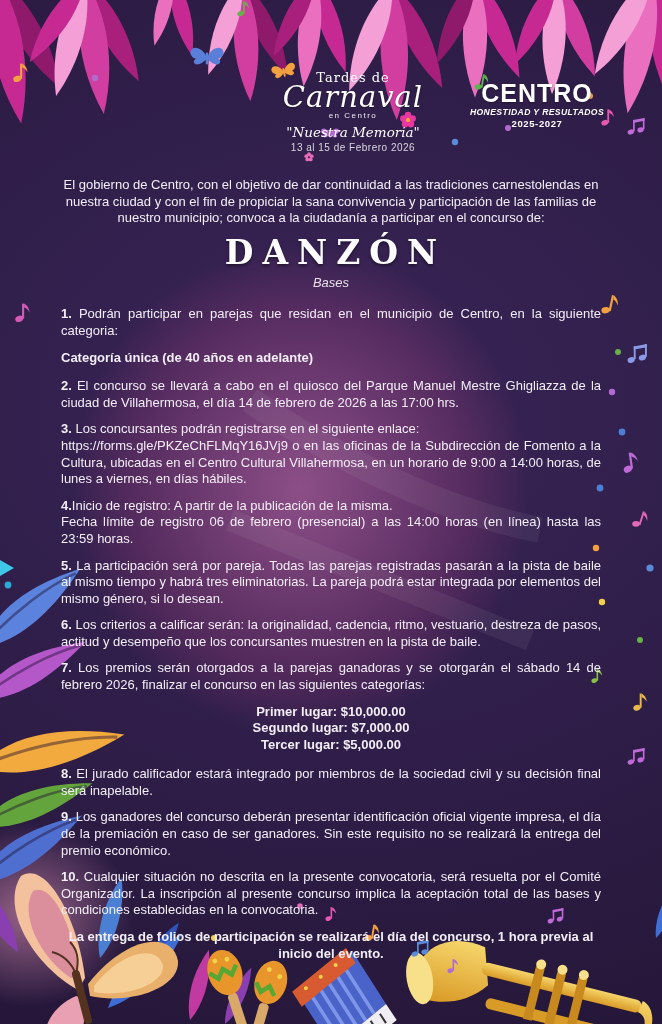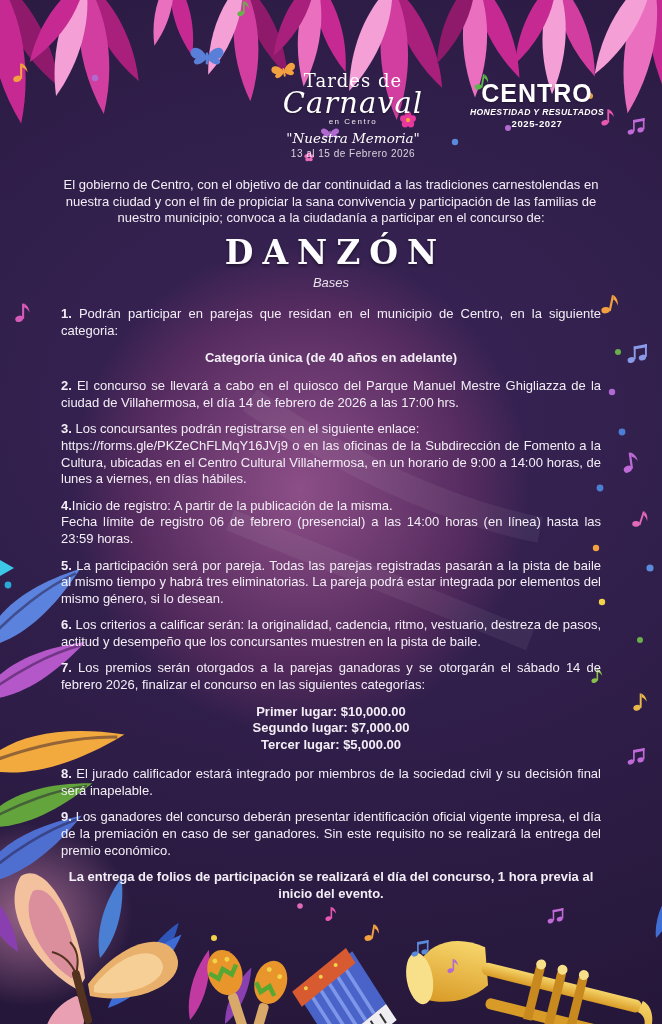--- a/index.html
+++ b/index.html
@@ -8,38 +8,38 @@
     font-family:"Liberation Sans",sans-serif;color:#f3eef6;
     background:
       radial-gradient(ellipse 310px 330px at 300px 490px, rgba(193,105,166,.62), rgba(150,62,122,.32) 55%, rgba(0,0,0,0) 74%),
       radial-gradient(ellipse 150px 130px at 28px 915px, rgba(244,160,196,.55), rgba(244,160,196,0) 70%),
       radial-gradient(ellipse 900px 700px at 50% 40%, #3a2558 0%, #2e1d47 55%, #241637 100%);
   }
   svg.decor{position:absolute;left:0;top:0;z-index:1;pointer-events:none;}
   .layer{position:absolute;z-index:2;}
   
   .brand{left:236px;top:70px;width:234px;text-align:center;color:#fff;}
-  .brand .tardes{font-family:"DejaVu Serif",serif;font-size:18px;letter-spacing:1px;}
+  .brand .tardes{font-family:"DejaVu Serif",serif;font-size:13px;letter-spacing:1px;}
   .brand .carnaval{font-family:"DejaVu Serif",serif;font-style:italic;font-size:29px;margin-top:-5px;letter-spacing:1px;text-shadow:0 1px 2px rgba(0,0,0,.4);}
   .brand .encentro{font-size:8px;letter-spacing:1.5px;margin-top:-3px;opacity:.9;}
   .brand .lema{font-family:"DejaVu Serif",serif;font-style:italic;font-size:13.5px;margin-top:4px;}
   .brand .fechas{font-size:10px;opacity:.8;margin-top:2px;letter-spacing:.5px;}
   .gov{right:40px;top:80px;width:170px;text-align:center;color:#fff;}
   .gov .name{font-size:25px;font-weight:bold;letter-spacing:1px;line-height:26px;text-shadow:0 1px 2px rgba(0,0,0,.35);}
   .gov .slogan{font-size:8.6px;font-weight:bold;letter-spacing:.4px;margin-top:1px;font-style:italic;}
   .gov .period{font-size:9.5px;font-weight:bold;margin-top:1px;letter-spacing:.6px;}
   
   .content{left:61px;top:177px;width:540px;font-size:13px;line-height:16.6px;}
   .intro{text-align:center;margin:0 0 2px;}
   .title{text-align:center;font-family:"DejaVu Serif",serif;font-weight:bold;font-size:33px;line-height:36px;letter-spacing:9px;text-indent:9px;margin:8px 0 4px;color:#fdfcff;text-shadow:0 2px 3px rgba(0,0,0,.45);}
   .subtitle{text-align:center;font-size:13px;margin:0 0 15px;opacity:.93;font-style:italic;}
   .item{text-align:justify;margin:0 0 10px;}
   .item .num{font-weight:bold;}
   .item .t{white-space:pre-line;}
-  .centerline{text-align:center;font-weight:bold;margin:1px 0 12px;}
+  .centerline{font-weight:bold;margin:1px 0 12px;}
   .prizes{text-align:center;font-weight:bold;margin:4px 0 13px;line-height:16.5px;}
   .footer-note{text-align:center;font-weight:bold;margin-top:3px;}
 </style>
 </head>
 <body>
 
 <div class="poster">
 
   <svg class="decor" width="662" height="1024" viewBox="0 0 662 1024">
     <defs>
@@ -280,17 +280,18 @@
     <p class="item"><b class="num">7.</b><span class="t"> Los premios serán otorgados a la parejas ganadoras y se otorgarán el sábado 14 de febrero 2026, finalizar el concurso en las siguientes categorías:</span></p>
 
     <div class="prizes">
       <div>Primer lugar: $10,000.00</div>
       <div>Segundo lugar: $7,000.00</div>
       <div>Tercer lugar: $5,000.00</div>
     </div>
 
     <p class="item"><b class="num">8.</b><span class="t"> El jurado calificador estará integrado por miembros de la sociedad civil y su decisión final será inapelable.</span></p>
     <p class="item"><b class="num">9.</b><span class="t"> Los ganadores del concurso deberán presentar identificación oficial vigente impresa, el día de la premiación en caso de ser ganadores. Sin este requisito no se realizará la entrega del premio económico.</span></p>
+    <p class="item"><b class="num">10.</b><span class="t"> Cualquier situación no descrita en la presente convocatoria, será resuelta por el Comité Organizador. La inscripción al presente concurso implica la aceptación total de las bases y condiciones establecidas en la convocatoria.</span></p>
 
     <p class="footer-note">La entrega de folios de participación se realizará el día del concurso, 1 hora previa al inicio del evento.</p>
   </div>
 
 </div>
 
 </body></html>

